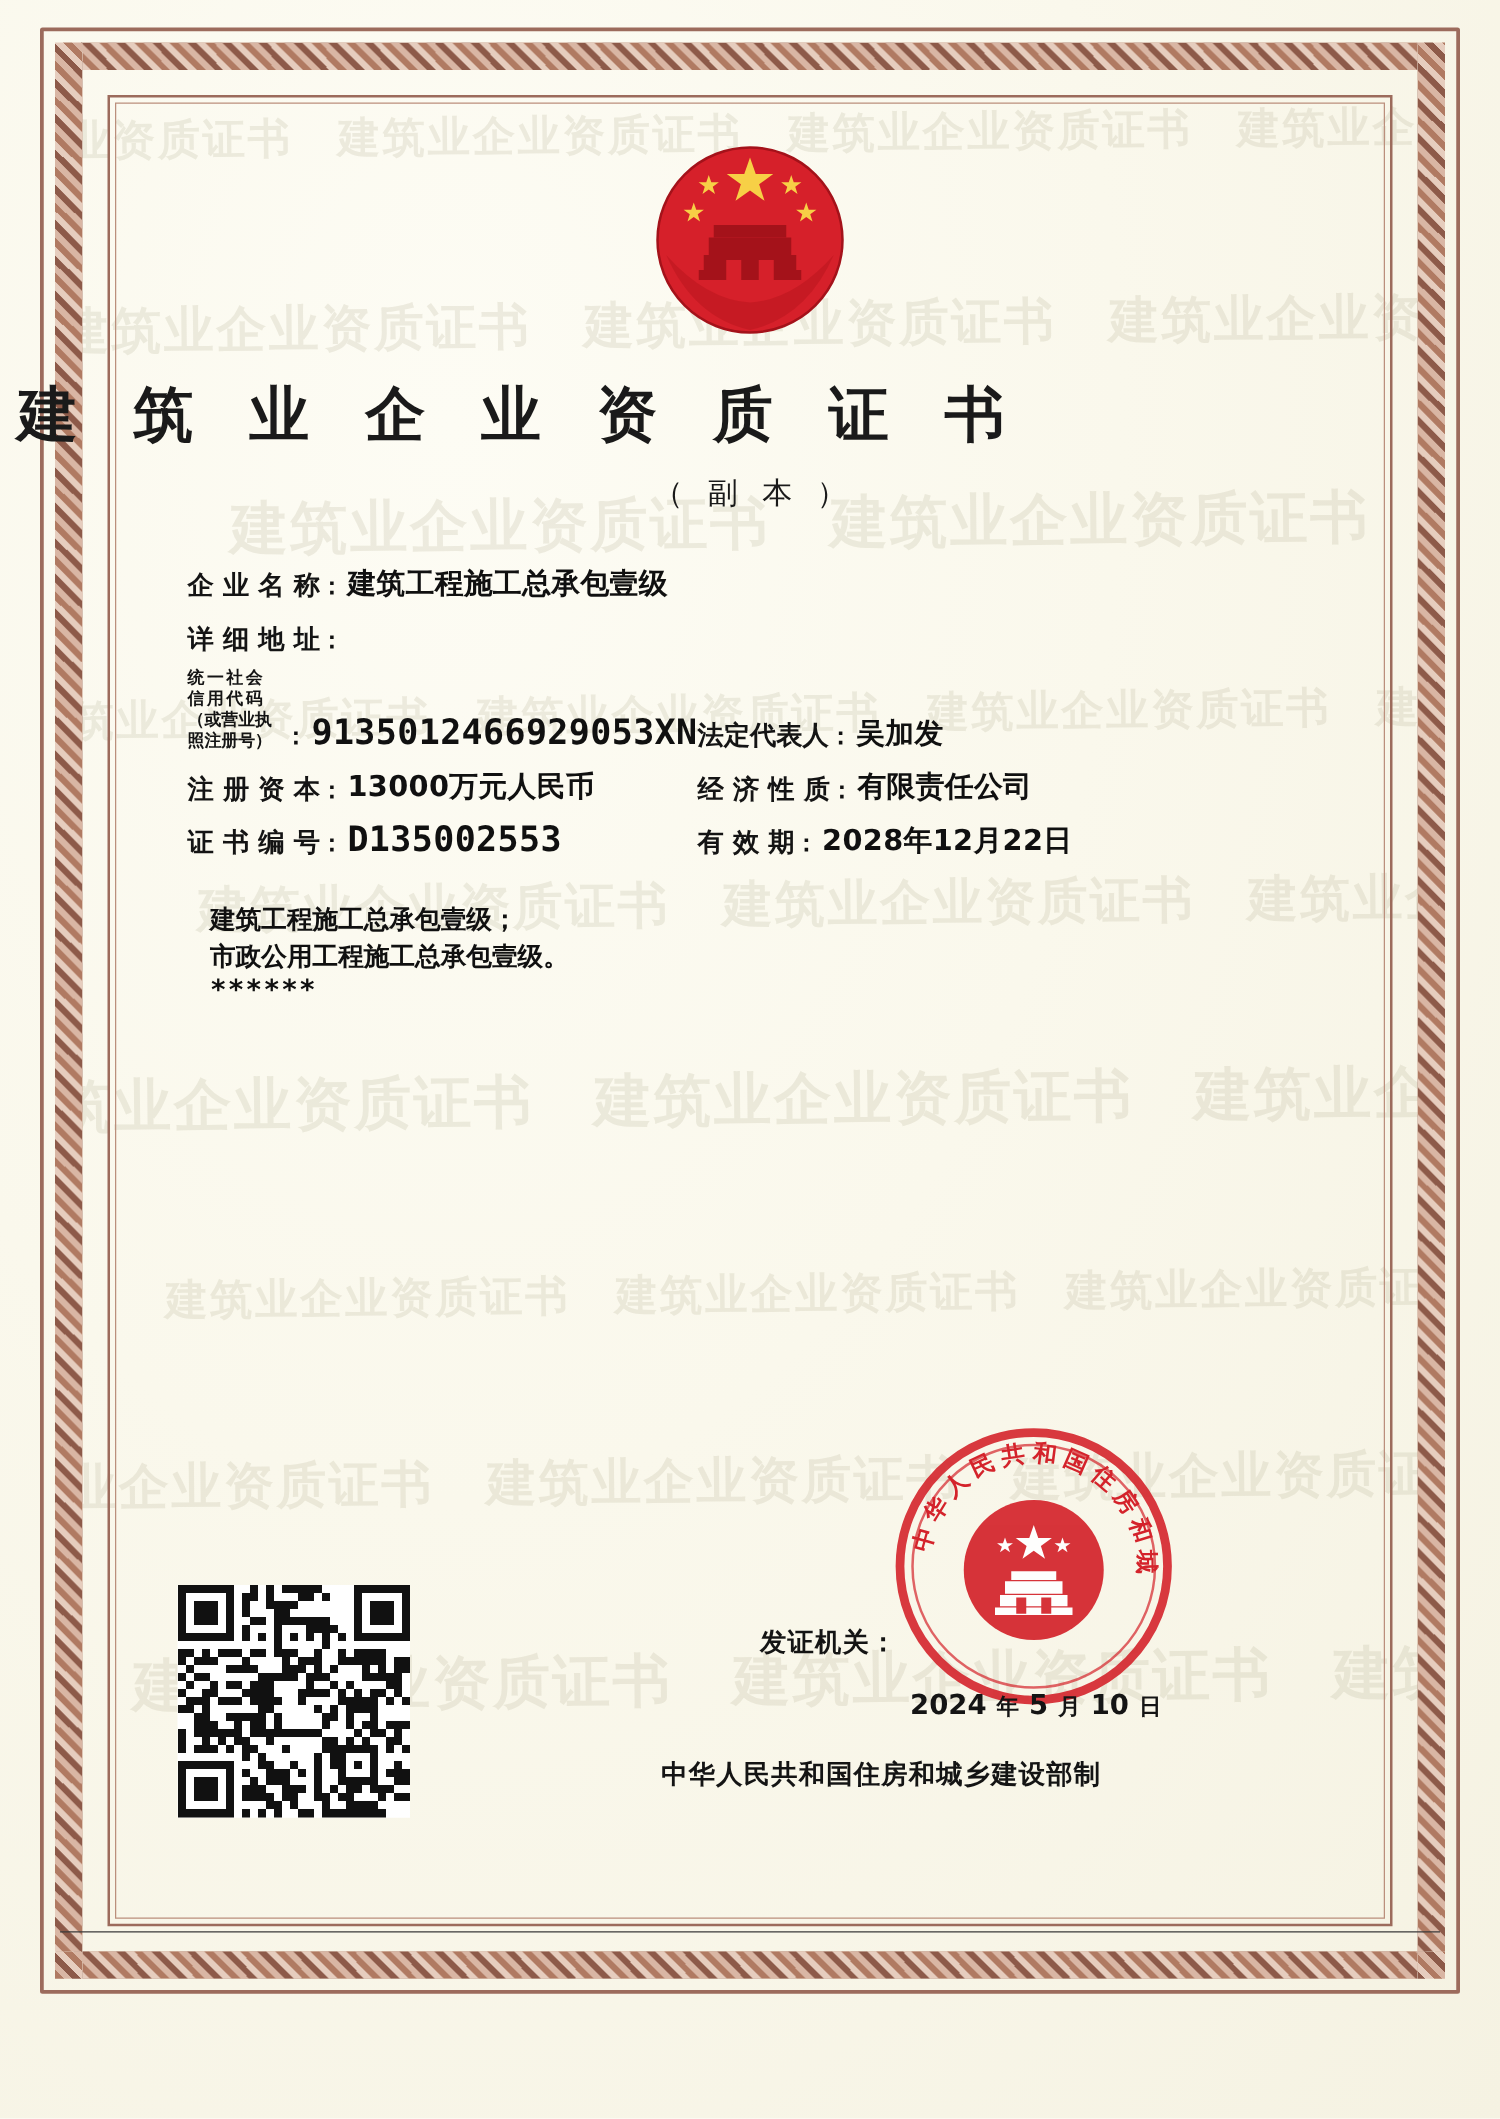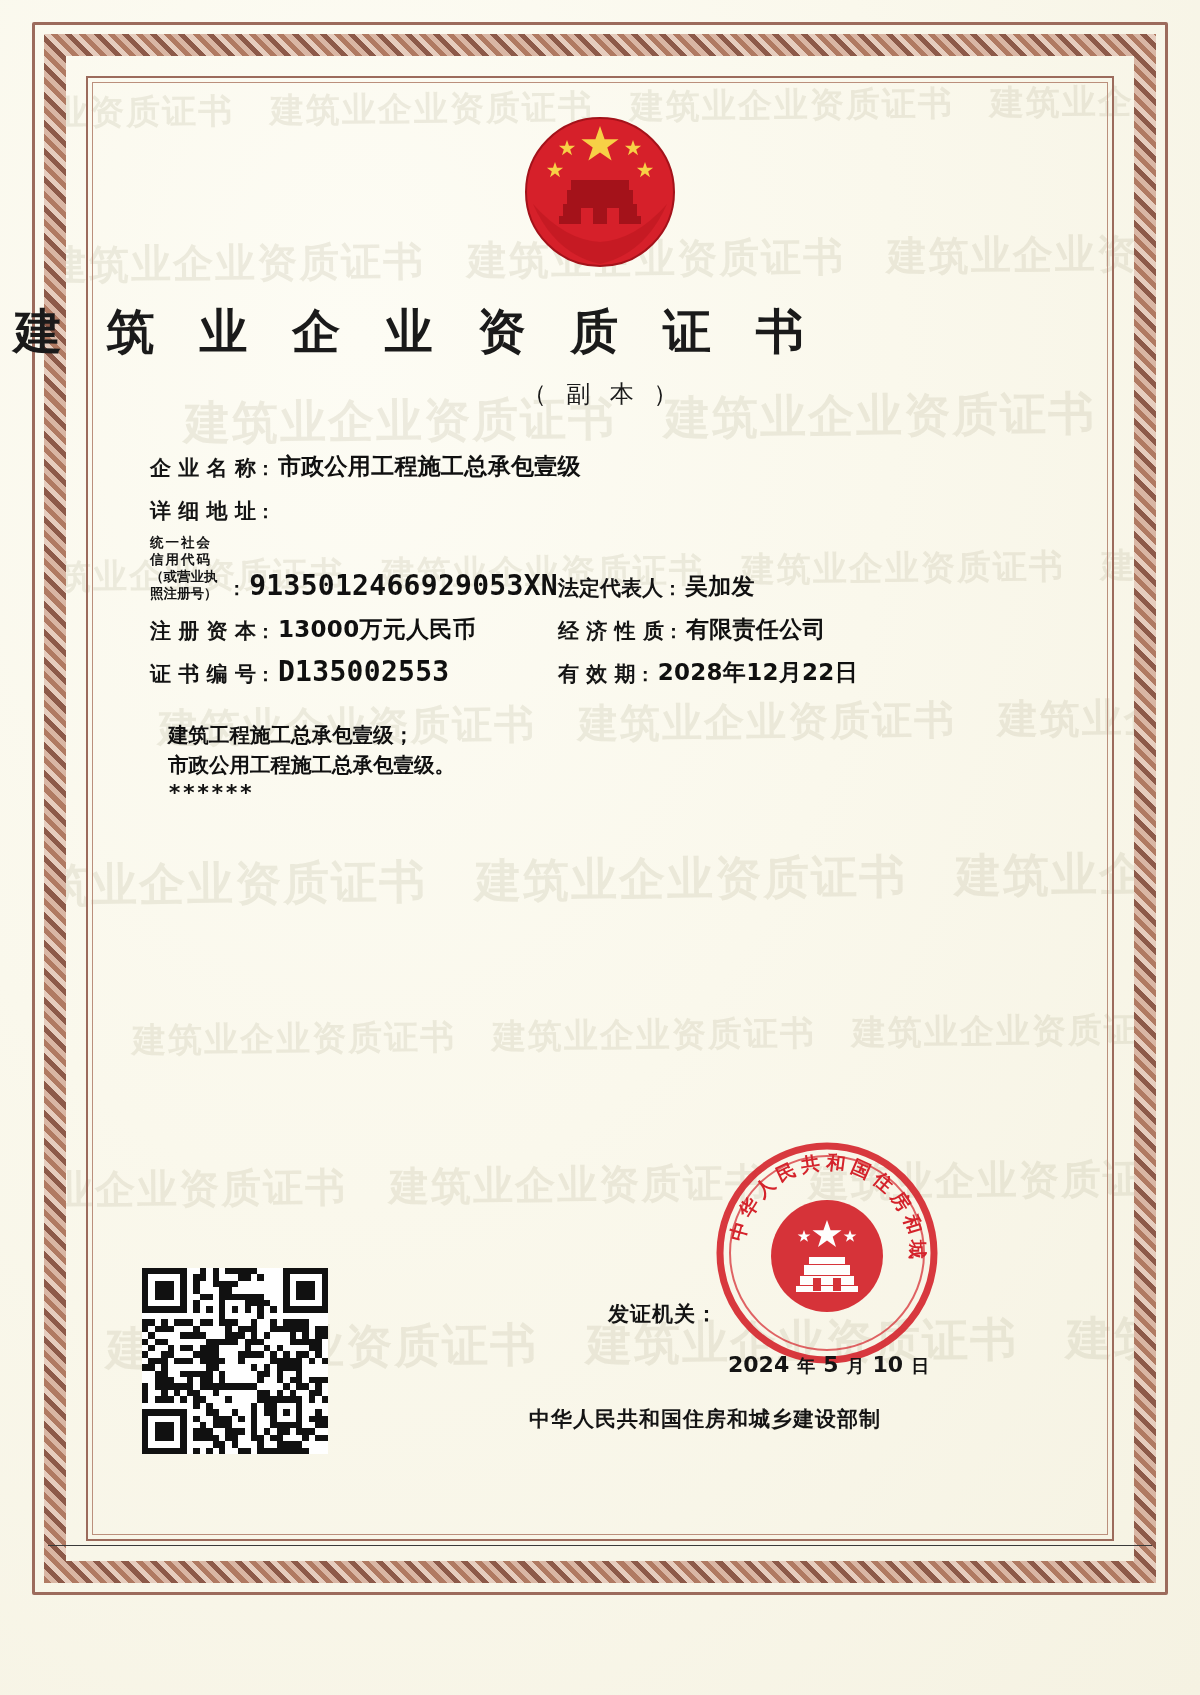--- a/index.html
+++ b/index.html
@@ -312,21 +312,21 @@
   </div>
 
   <div class="title-main">建 筑 业 企 业 资 质 证 书</div>
   <div class="title-sub">（ 副 本 ）</div>
 
   <div class="fields">
 
     <div class="row">
       <span class="lbl">企 业 名 称</span>
       <span class="colon">：</span>
-      <span class="val">市政公用工程施工总承包壹级</span>
+      <span class="val">建筑工程施工总承包壹级</span>
     </div>
 
     <div class="row">
       <span class="lbl">详 细 地 址</span>
       <span class="colon">：</span>
     </div>
 
     <div class="row twocol">
       <div class="col-left">
         <span class="credit-label">

